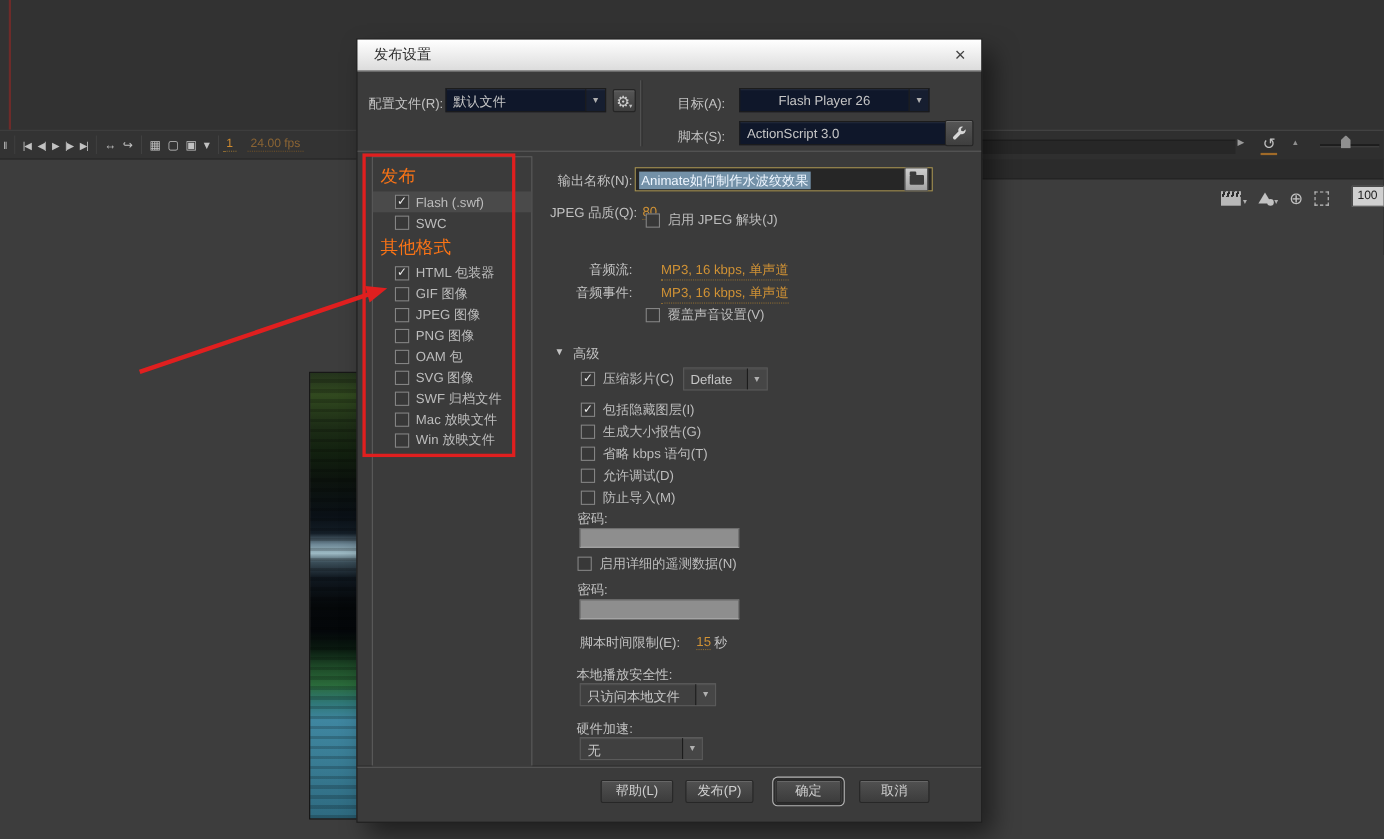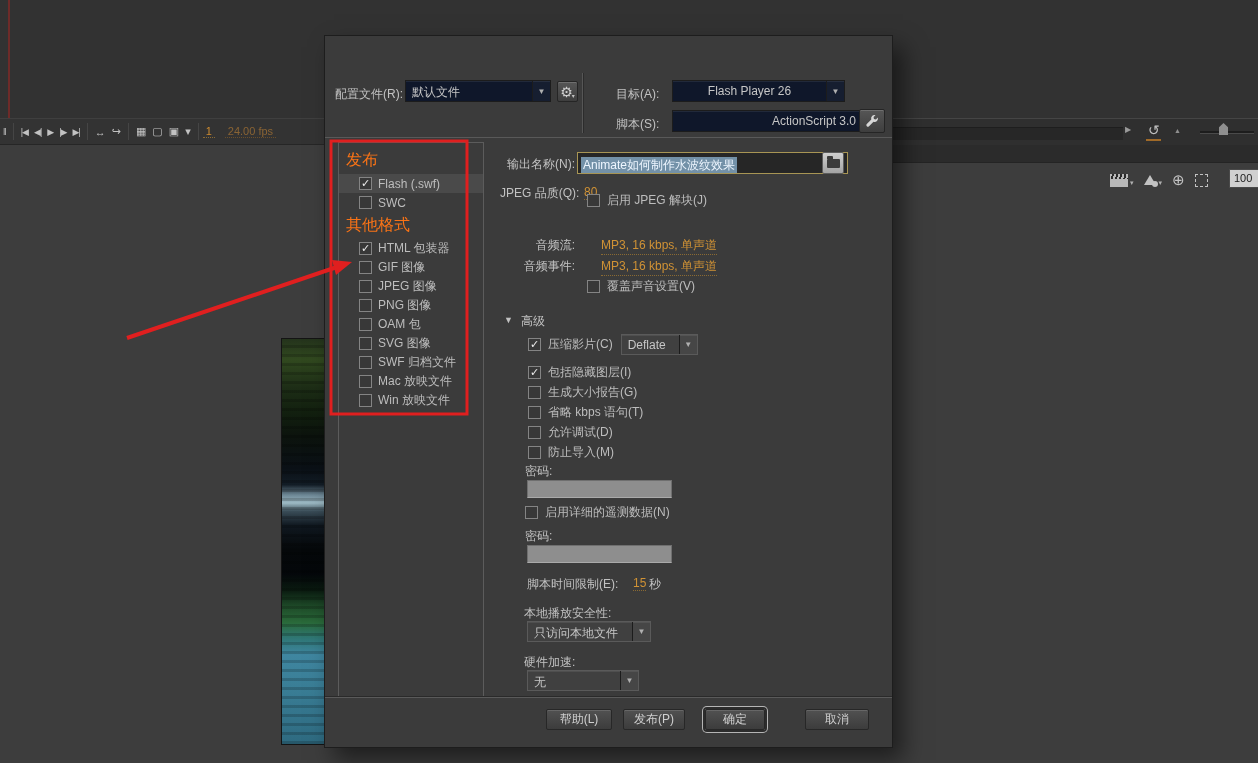--- a/index.html
+++ b/index.html
@@ -167,39 +167,43 @@
     </span>
     <span class="cross-ico">⊕</span>
     <span class="marquee-ico"></span>
   </div>
   <div class="zoom-box">100</div>
 
   <div class="photo-strip"></div>
 
   <div class="dialog">
 
+    <div class="titlebar">
+      <span class="title-text">发布设置</span>
+      <span class="close-btn">×</span>
+    </div>
 
     <div class="hdr">
       <div class="hdr-vsep"></div>
       <span class="lbl" style="left:10px; top:21px;">配置文件(R):</span>
       <div class="dd" style="left:80px; top:15px; width:146px; height:22px;">
         <span class="dd-val">默认文件</span>
         <span class="dd-btn">▼</span>
       </div>
       <div class="tool-btn" style="left:232px; top:16px; width:21px; height:21px;">
         <span class="gear-glyph">⚙</span>
         <span class="tiny-caret">▾</span>
       </div>
       <span class="lbl" style="left:291px; top:21px;">目标(A):</span>
       <div class="dd" style="left:347px; top:15px; width:173px; height:22px;text-align:center;">
         <span class="dd-val">Flash Player 26</span>
         <span class="dd-btn">▼</span>
       </div>
       <span class="lbl" style="left:291px; top:51px;">脚本(S):</span>
-      <div class="dd" style="left:347px; top:45px; width:209px; height:22px;text-align:right;">
+      <div class="dd" style="left:347px; top:45px; width:209px; height:22px;">
         <span class="dd-val">ActionScript 3.0</span>
         <span class="dd-btn">▼</span>
       </div>
       <div class="tool-btn" style="left:534px; top:44px; width:26px; height:24px;">
         <svg width="14" height="14" viewBox="0 0 14 14">
           <path d="M10.5 1.2 8.6 3.1l.3 2 2 .3 1.9-1.9a3.4 3.4 0 0 1-4.3 4.3L4 12.3a1.5 1.5 0 0 1-2.2-2.2l4.5-4.5a3.4 3.4 0 0 1 4.2-4.4z" fill="#d6d6d6"></path>
         </svg>
       </div>
     </div>
 
@@ -335,21 +339,21 @@
     <div class="dd light" style="left:202px; top:634px; width:112px; height:21px;">
       <span class="dd-val">无</span>
       <span class="dd-btn">▼</span>
     </div>
 
     <div class="bottom-sep"></div>
 
     <div class="btn" style="left:221px; width:66px;">帮助(L)</div>
     <div class="btn" style="left:298px; width:62px;">发布(P)</div>
     <div class="btn default" style="left:380px; width:60px;">确定</div>
-    <div class="btn" style="left:456px; width:64px;margin-left:24px;">取消</div>
+    <div class="btn" style="left:456px; width:64px;">取消</div>
   </div>
 
   <svg id="annot" width="1258" height="763" viewBox="0 0 1258 763">
     <rect x="331" y="141" width="136" height="273" fill="none" stroke="#e01f1f" stroke-width="3"></rect>
     <line x1="127" y1="338" x2="337" y2="267" stroke="#e01f1f" stroke-width="4"></line>
     <polygon points="352,262 336,275 332,260" fill="#e01f1f"></polygon>
   </svg>
 
 </div>
 

